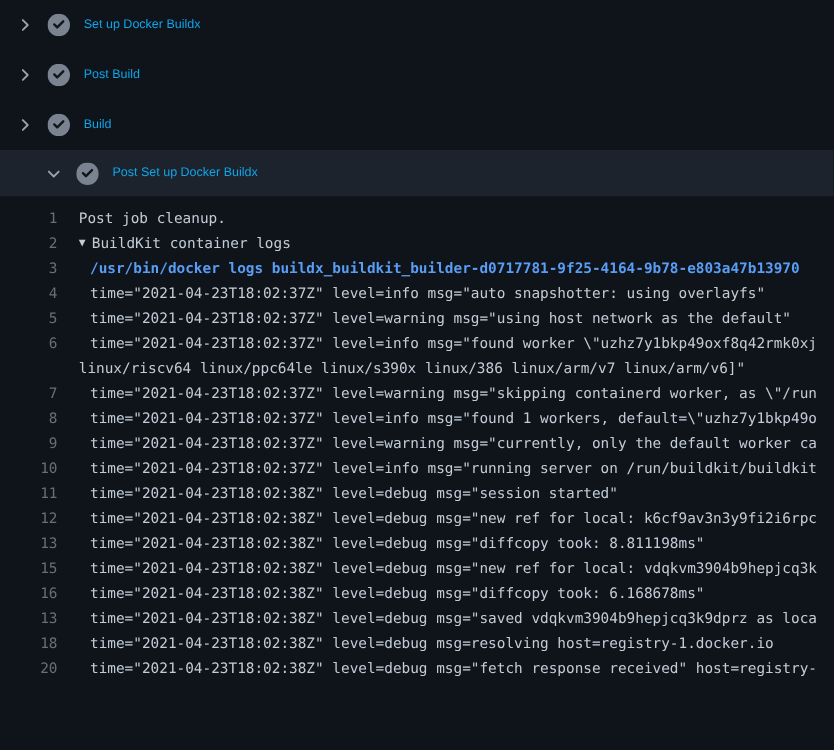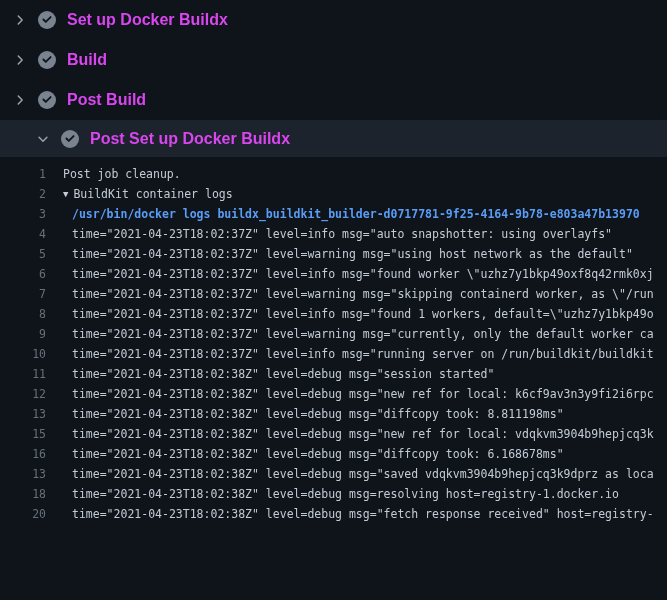--- a/index.html
+++ b/index.html
@@ -15,21 +15,21 @@
   .step-row{
     height:40px;display:flex;align-items:center;
     padding-left:12px;cursor:pointer;box-sizing:border-box;
   }
   .step-row.expanded{
     height:37px;background:#1d232c;padding-left:35px;
   }
   .chev{width:16px;height:16px;flex:none;display:flex;align-items:center;justify-content:center;margin-right:10px;}
   .check{width:18px;height:18px;flex:none;display:flex;align-items:center;justify-content:center;margin-right:11px;}
   .step-label{
-    font-size:16px;color:#d946ef;line-height:1;white-space:nowrap;font-weight:bold;
+    font-size:10px;color:#0ea5e9;line-height:1;white-space:nowrap;
   }
 
   
   .log{
     padding-top:7px;
     font-family:"DejaVu Sans Mono","Liberation Mono",monospace;
     font-size:11.5px;line-height:20px;
     width:667px;overflow:hidden;
   }
   .log-row{display:flex;height:20px;overflow:hidden;white-space:pre;}
@@ -72,35 +72,35 @@
           <svg width="14" height="14" viewBox="0 0 16 16">
             <path d="M6 3.5 10.5 8 6 12.5" fill="none" stroke="#99a3ad" stroke-width="1.7" stroke-linecap="round" stroke-linejoin="round"></path>
           </svg>
         </span>
         <span class="check">
           <svg width="18" height="18" viewBox="0 0 16 16">
             <circle cx="8" cy="8" r="8" fill="#7a8490"></circle>
             <path d="M11.2 5.4 6.9 9.7 4.8 7.6" fill="none" stroke="#11161d" stroke-width="1.7" stroke-linecap="round" stroke-linejoin="round"></path>
           </svg>
         </span>
-        <span class="step-label">Build</span>
+        <span class="step-label">Post Build</span>
       </div>
       <div class="step-row">
         <span class="chev">
           <svg width="14" height="14" viewBox="0 0 16 16">
             <path d="M6 3.5 10.5 8 6 12.5" fill="none" stroke="#99a3ad" stroke-width="1.7" stroke-linecap="round" stroke-linejoin="round"></path>
           </svg>
         </span>
         <span class="check">
           <svg width="18" height="18" viewBox="0 0 16 16">
             <circle cx="8" cy="8" r="8" fill="#7a8490"></circle>
             <path d="M11.2 5.4 6.9 9.7 4.8 7.6" fill="none" stroke="#11161d" stroke-width="1.7" stroke-linecap="round" stroke-linejoin="round"></path>
           </svg>
         </span>
-        <span class="step-label">Post Build</span>
+        <span class="step-label">Build</span>
       </div>
     </div>
 
   <div class="step-row expanded">
     <span class="chev">
       <svg width="14" height="14" viewBox="0 0 16 16">
         <path d="M3.5 6 8 10.5 12.5 6" fill="none" stroke="#99a3ad" stroke-width="1.7" stroke-linecap="round" stroke-linejoin="round"></path>
       </svg>
     </span>
     <span class="check">
@@ -112,20 +112,21 @@
     <span class="step-label">Post Set up Docker Buildx</span>
   </div>
 
   <div class="log" id="log">
       <div class="log-row"><span class="log-num">1</span><span class="log-text">Post job cleanup.</span></div>
       <div class="log-row"><span class="log-num">2</span><span class="log-text"><span class="tri">▼</span><span>BuildKit container logs</span></span></div>
       <div class="log-row"><span class="log-num">3</span><span class="log-text gindent cmd">/usr/bin/docker logs buildx_buildkit_builder-d0717781-9f25-4164-9b78-e803a47b13970</span></div>
       <div class="log-row"><span class="log-num">4</span><span class="log-text gindent">time="2021-04-23T18:02:37Z" level=info msg="auto snapshotter: using overlayfs"</span></div>
       <div class="log-row"><span class="log-num">5</span><span class="log-text gindent">time="2021-04-23T18:02:37Z" level=warning msg="using host network as the default"</span></div>
       <div class="log-row"><span class="log-num">6</span><span class="log-text gindent">time="2021-04-23T18:02:37Z" level=info msg="found worker \"uzhz7y1bkp49oxf8q42rmk0xj</span></div>
+      <div class="log-row"><span class="log-num"></span><span class="log-text">linux/riscv64 linux/ppc64le linux/s390x linux/386 linux/arm/v7 linux/arm/v6]"</span></div>
       <div class="log-row"><span class="log-num">7</span><span class="log-text gindent">time="2021-04-23T18:02:37Z" level=warning msg="skipping containerd worker, as \"/run</span></div>
       <div class="log-row"><span class="log-num">8</span><span class="log-text gindent">time="2021-04-23T18:02:37Z" level=info msg="found 1 workers, default=\"uzhz7y1bkp49o</span></div>
       <div class="log-row"><span class="log-num">9</span><span class="log-text gindent">time="2021-04-23T18:02:37Z" level=warning msg="currently, only the default worker ca</span></div>
       <div class="log-row"><span class="log-num">10</span><span class="log-text gindent">time="2021-04-23T18:02:37Z" level=info msg="running server on /run/buildkit/buildkit</span></div>
       <div class="log-row"><span class="log-num">11</span><span class="log-text gindent">time="2021-04-23T18:02:38Z" level=debug msg="session started"</span></div>
       <div class="log-row"><span class="log-num">12</span><span class="log-text gindent">time="2021-04-23T18:02:38Z" level=debug msg="new ref for local: k6cf9av3n3y9fi2i6rpc</span></div>
       <div class="log-row"><span class="log-num">13</span><span class="log-text gindent">time="2021-04-23T18:02:38Z" level=debug msg="diffcopy took: 8.811198ms"</span></div>
       <div class="log-row"><span class="log-num">15</span><span class="log-text gindent">time="2021-04-23T18:02:38Z" level=debug msg="new ref for local: vdqkvm3904b9hepjcq3k</span></div>
       <div class="log-row"><span class="log-num">16</span><span class="log-text gindent">time="2021-04-23T18:02:38Z" level=debug msg="diffcopy took: 6.168678ms"</span></div>
       <div class="log-row"><span class="log-num">13</span><span class="log-text gindent">time="2021-04-23T18:02:38Z" level=debug msg="saved vdqkvm3904b9hepjcq3k9dprz as loca</span></div>

